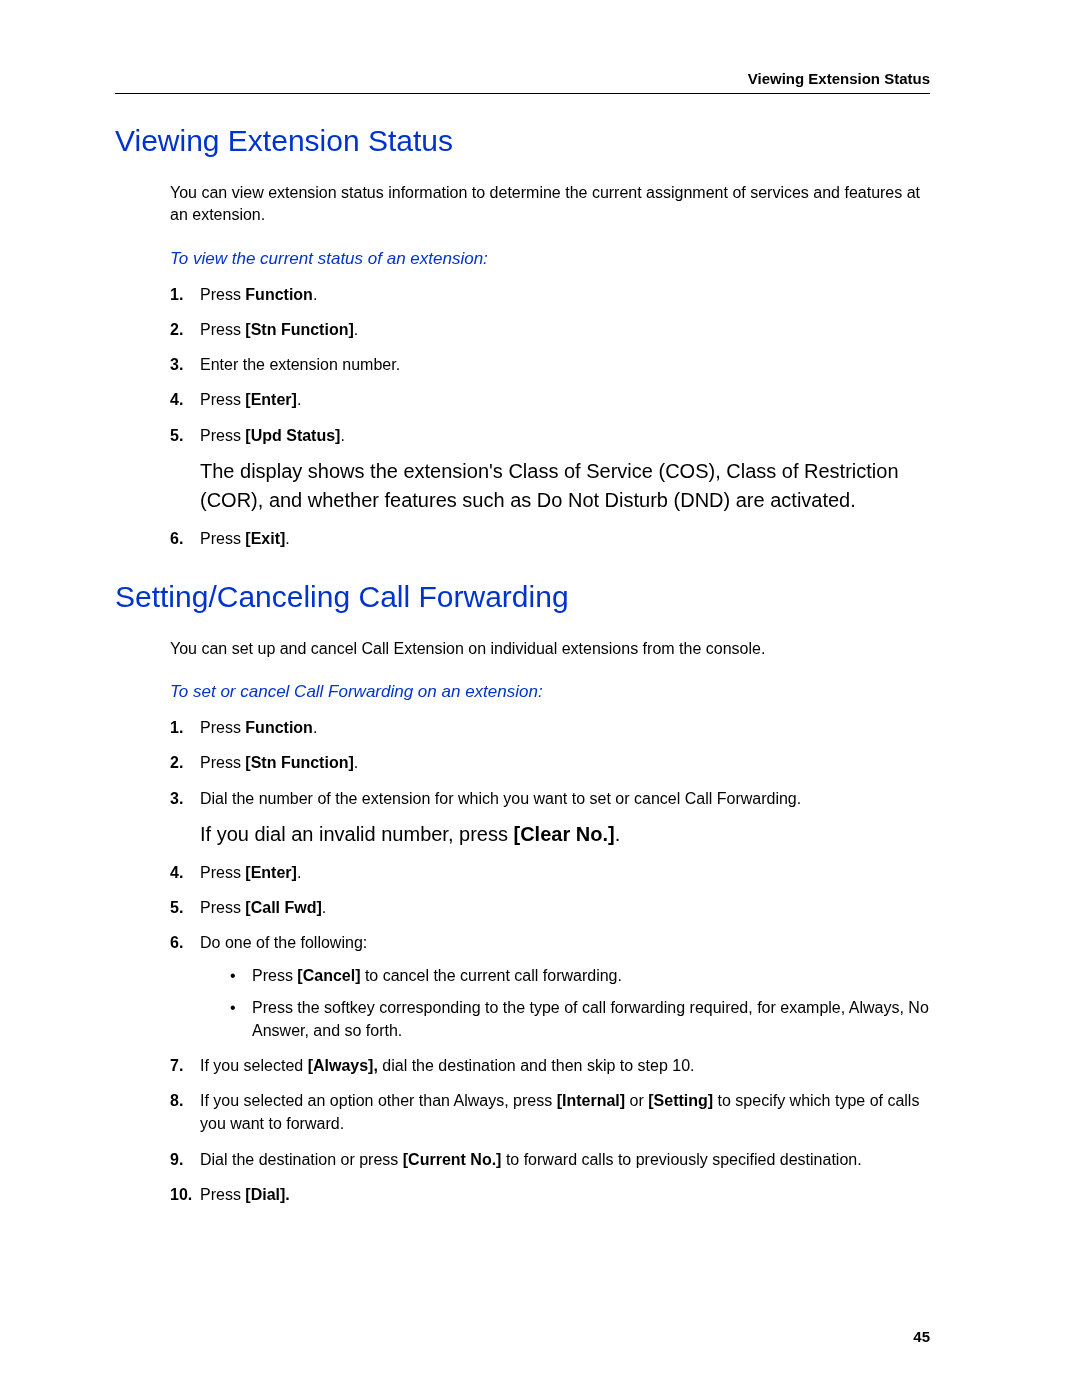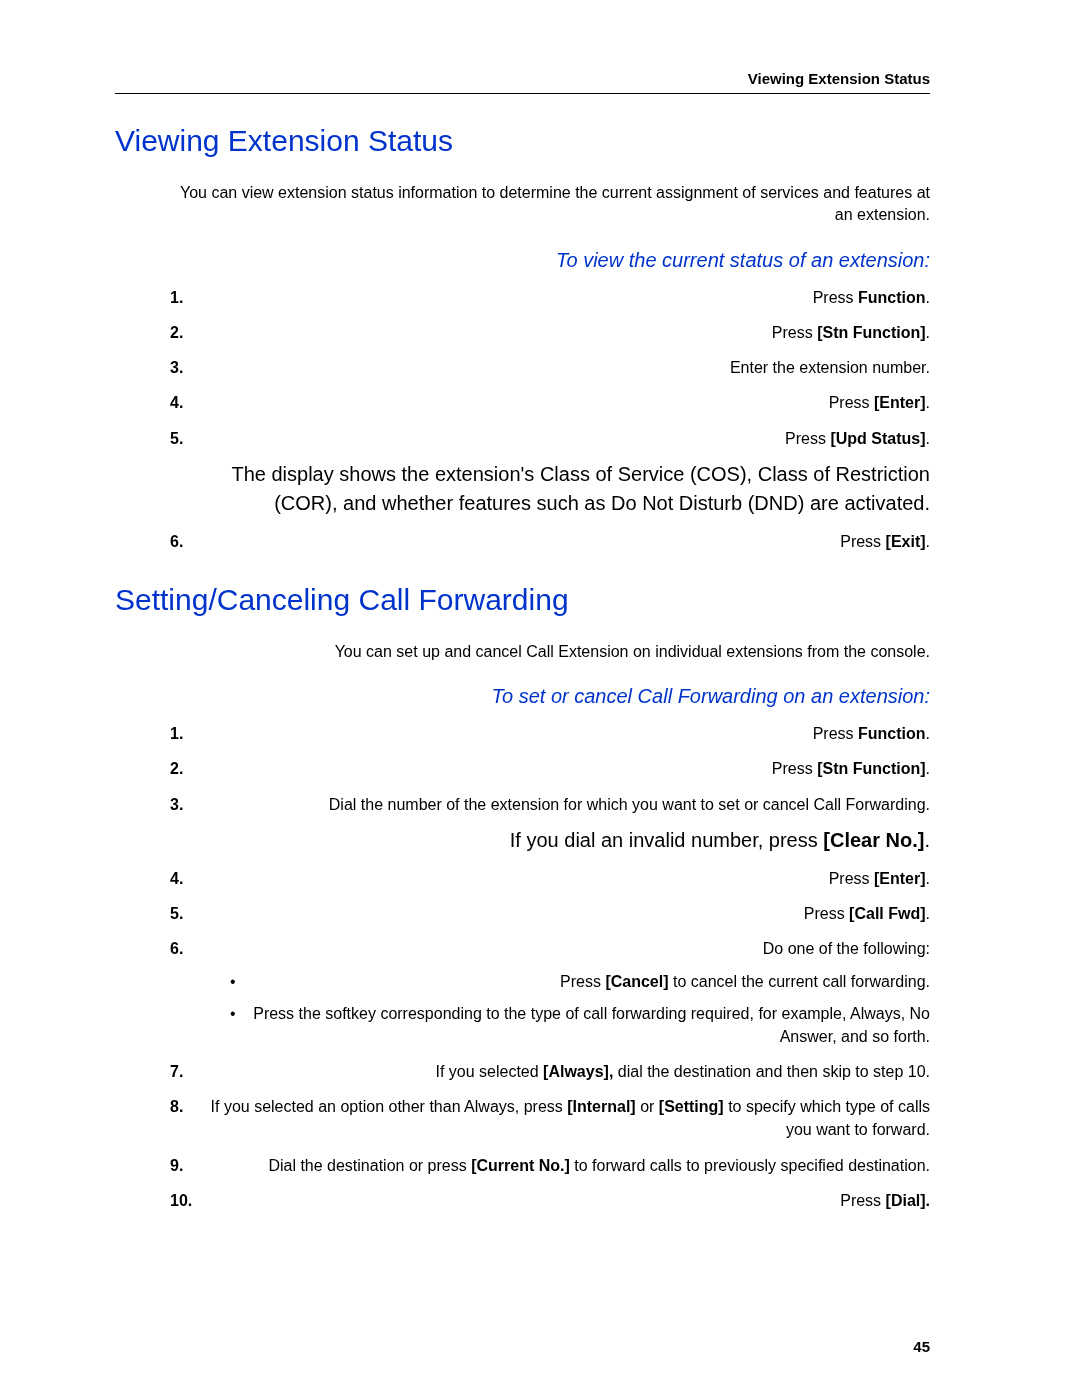--- a/index.html
+++ b/index.html
@@ -26,31 +26,30 @@
     margin-bottom: 30px;
   }
   h1 {
     color: #0033cc;
     font-weight: normal;
     font-size: 30px;
     margin: 30px 0 24px 0;
   }
   .body-indent {
     margin-left: 55px;
-    text-align: right;
   }
   p.intro {
     font-size: 16px;
     line-height: 1.4;
     margin: 0 0 22px 0;
   }
   .subhead {
     color: #0033cc;
     font-style: italic;
-    font-size: 20px;
+    font-size: 17px;
     margin: 0 0 14px 0;
   }
   ol.steps {
     list-style: none;
     padding: 0;
     margin: 0 0 28px 0;
     counter-reset: step;
   }
   ol.steps > li {
     counter-increment: step;
@@ -84,21 +83,21 @@
     position: relative;
   }
   ul.bullets > li::before {
     content: "•";
     position: absolute;
     left: 0;
   }
   .bold { font-weight: bold; }
   .page-number {
     position: absolute;
-    bottom: 42px;
+    bottom: 52px;
     right: 150px;
     font-weight: bold;
     font-size: 15px;
     text-align: center;
   }
 </style>
 </head>
 <body>
 
 <div class="page">

